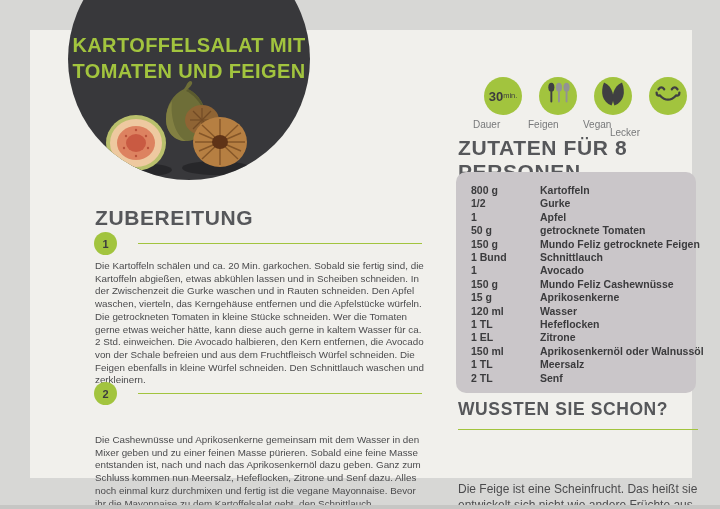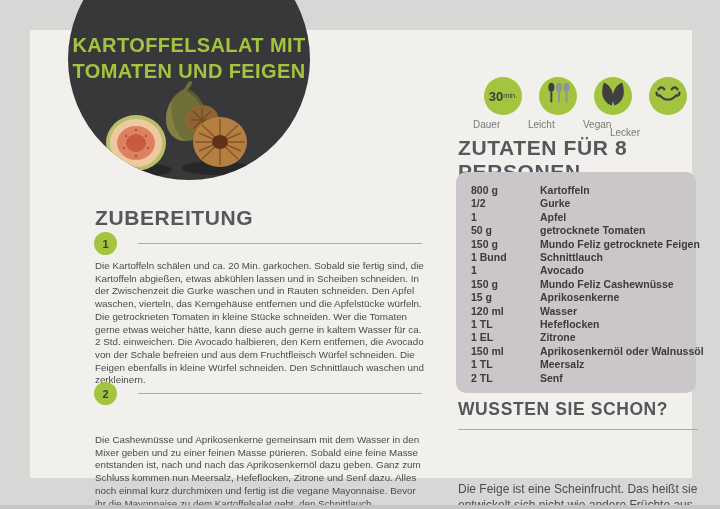--- a/index.html
+++ b/index.html
@@ -119,21 +119,21 @@
     <div class="badge b4">
       <span>
         <svg width="38" height="38" viewBox="0 0 40 40" fill="none" stroke="#3f3f42" stroke-width="2.4" stroke-linecap="round">
           <path d="M10,15 Q13,11 16,15"></path>
           <path d="M24,15 Q27,11 30,15"></path>
           <path d="M8,18.5 Q8,22.5 11.5,21.5 Q20,30.5 28.5,21.5 Q32,22.5 32,18.5"></path>
         </svg>
       </span>
     </div>
     <div class="badge-label bl1">Dauer</div>
-    <div class="badge-label bl2">Leicht</div>
+    <div class="badge-label bl2">Feigen</div>
     <div class="badge-label bl3">Vegan</div>
     <div class="badge-label bl4">Lecker</div>
 
     <div class="sec-heading h-zutaten">ZUTATEN FÜR 8 PERSONEN</div>
 
     <div class="ing-panel">
       <div class="ing-row">
         <span class="ing-amt">800 g</span>
         <span class="ing-name">Kartoffeln</span>
       </div>

